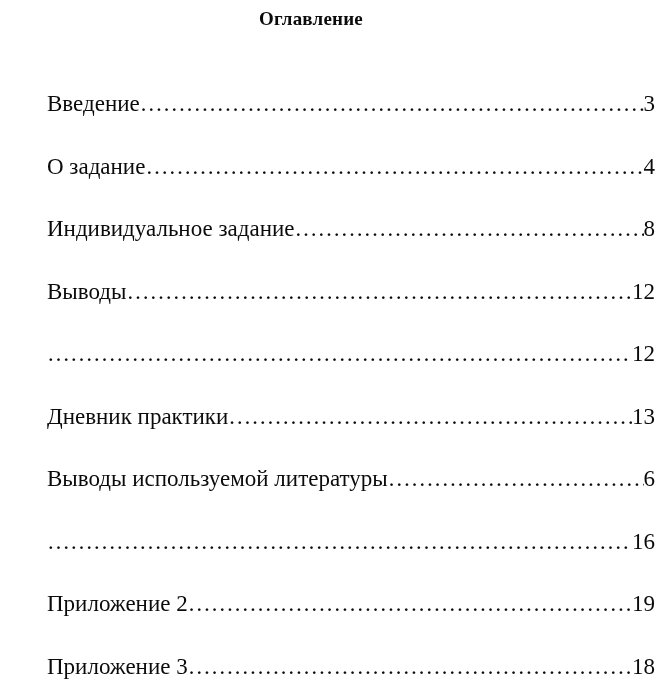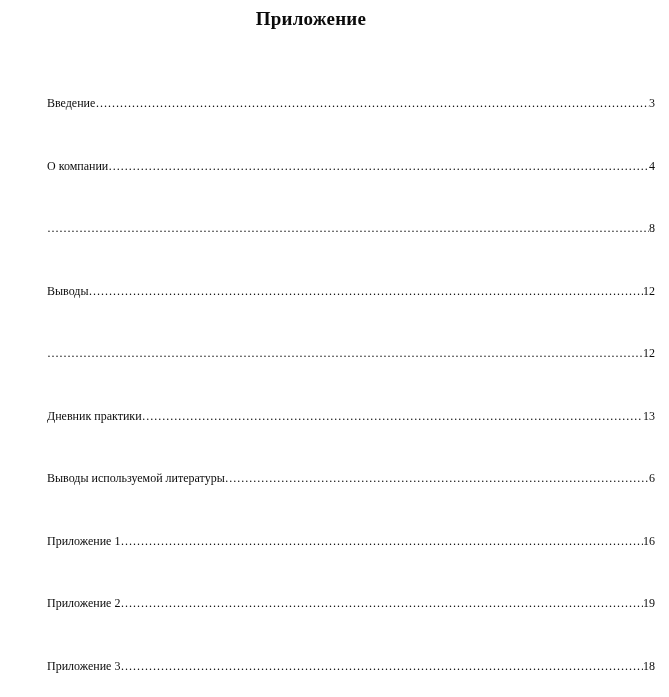--- a/index.html
+++ b/index.html
@@ -33,56 +33,57 @@
   }
   .toc-list {
     position: absolute;
     top: 93px;
     left: 47px;
     right: 14px;
   }
   .toc-row {
     display: flex;
     align-items: center;
-    font-size: 12px;
+    font-size: 23px;
     line-height: 21px;
     height: 21px;
     margin-bottom: 41.5px;   
     white-space: nowrap;
   }
   .toc-row:last-child { margin-bottom: 4px; }
   .toc-label { flex: 0 0 auto; }
   .toc-leader {
     flex: 1 1 auto;
     overflow: hidden;
     white-space: nowrap;
     min-width: 0;
   }
   .toc-page { flex: 0 0 auto; }
 </style>
 </head>
 <body>
 
 <div class="page">
-  <div class="doc-title">Приложение</div>
+  <div class="doc-title">Оглавление</div>
 
   <div class="toc-list">
   <div class="toc-row">
     <span class="toc-label">Введение</span>
     <span class="toc-leader">……………………………………………………………………………………………………………………………………………………………………………………………………………………</span>
     <span class="toc-page">3</span>
   </div>
 
   <div class="toc-row">
-    <span class="toc-label">О компании</span>
+    <span class="toc-label">О задание</span>
     <span class="toc-leader">……………………………………………………………………………………………………………………………………………………………………………………………………………………</span>
     <span class="toc-page">4</span>
   </div>
 
   <div class="toc-row">
+    <span class="toc-label">Индивидуальное задание</span>
     <span class="toc-leader">……………………………………………………………………………………………………………………………………………………………………………………………………………………</span>
     <span class="toc-page">8</span>
   </div>
 
   <div class="toc-row">
     <span class="toc-label">Выводы</span>
     <span class="toc-leader">……………………………………………………………………………………………………………………………………………………………………………………………………………………</span>
     <span class="toc-page">12</span>
   </div>
 
@@ -97,21 +98,20 @@
     <span class="toc-page">13</span>
   </div>
 
   <div class="toc-row">
     <span class="toc-label">Выводы используемой литературы</span>
     <span class="toc-leader">……………………………………………………………………………………………………………………………………………………………………………………………………………………</span>
     <span class="toc-page">6</span>
   </div>
 
   <div class="toc-row">
-    <span class="toc-label">Приложение 1</span>
     <span class="toc-leader">……………………………………………………………………………………………………………………………………………………………………………………………………………………</span>
     <span class="toc-page">16</span>
   </div>
 
   <div class="toc-row">
     <span class="toc-label">Приложение 2</span>
     <span class="toc-leader">……………………………………………………………………………………………………………………………………………………………………………………………………………………</span>
     <span class="toc-page">19</span>
   </div>
 

